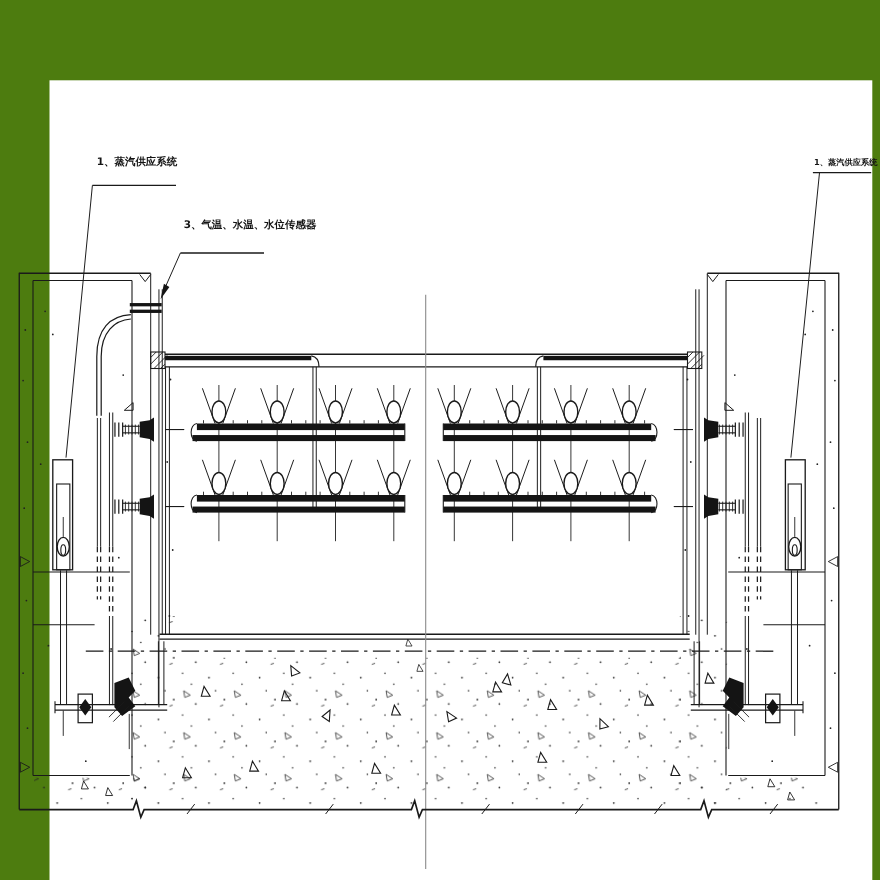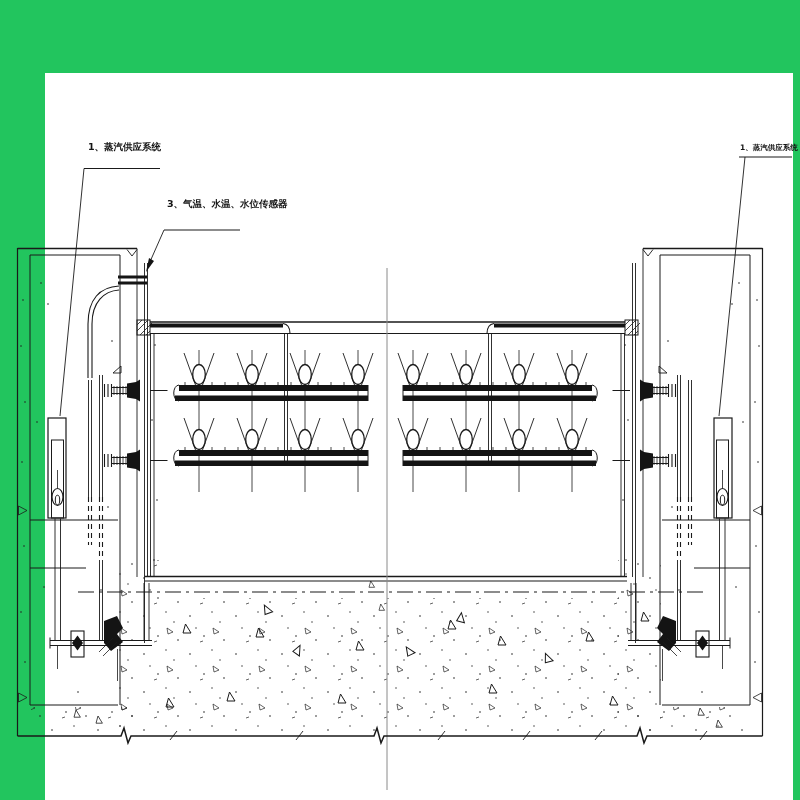--- a/index.html
+++ b/index.html
@@ -1,16 +1,16 @@
 <!DOCTYPE html>
 <html><head>
 <meta charset="utf-8">
 <style>
   html,body{margin:0;padding:0}
-  .page{width:800px;height:800px;background:#22c55e;position:relative;overflow:hidden}
+  .page{width:800px;height:800px;background:#4d7c0f;position:relative;overflow:hidden}
   svg{position:absolute;left:0;top:0}
   .ln{stroke:#1a1a1a;fill:none}
   .fill{fill:#141414;stroke:none}
   .lbl{font-family:"DejaVu Sans",sans-serif;font-weight:600;fill:#141414}
 </style>
 </head>
 <body>
 
 <div class="page">
 <svg width="800" height="800" viewBox="0 0 800 800">

